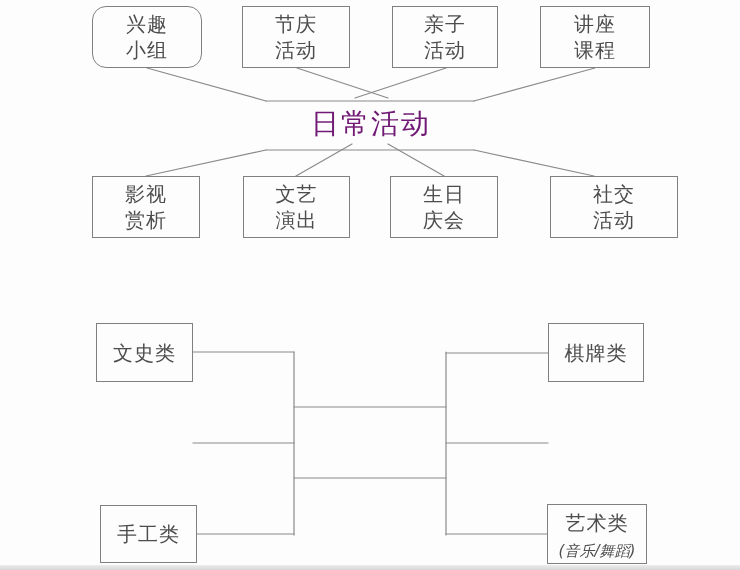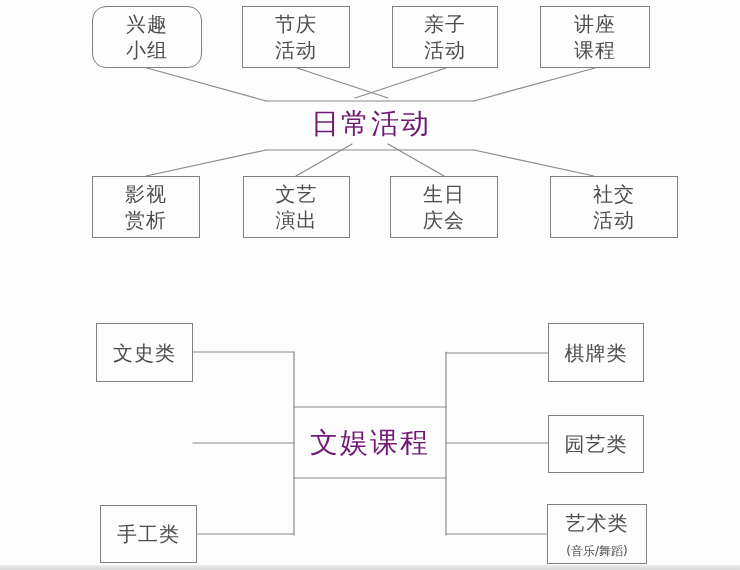--- a/index.html
+++ b/index.html
@@ -29,24 +29,25 @@
     text-align:center;
     color:#4d4d4d;
   }
   .node .label{
     white-space:pre-line;
     font-size:20px;
     line-height:26px;
     letter-spacing:1px;
   }
   .node .sub{
-    font-size:12px;
+    font-size:15px;
     line-height:14px;
     margin-top:8px;
     letter-spacing:0;
+    font-style:italic;
   }
   .node .sub:empty{display:none;}
   .hub-title{
     position:absolute;
     display:flex;
     align-items:center;
     justify-content:center;
     text-align:center;
     color:#701a75;
     font-size:28px;
@@ -123,34 +124,30 @@
   </div>
   <div class="node" style="left:390px;top:176px;width:108px;height:62px;">
     <span class="label">生日
 庆会</span>
   </div>
   <div class="node" style="left:540px;top:176px;width:128px;height:62px;margin-left:10px;">
     <span class="label">社交
 活动</span>
   </div>
 
-  <div class="hub-title" style="left:294px;top:407px;width:152px;height:71px;">文娱课程</div>
 
   <div class="node" style="left:96px;top:323px;width:97px;height:59px;">
     <span class="label">文史类</span>
   </div>
   <div class="node" style="left:100px;top:505px;width:97px;height:58px;">
     <span class="label">手工类</span>
   </div>
 
   <div class="node" style="left:548px;top:323px;width:96px;height:59px;">
     <span class="label">棋牌类</span>
   </div>
-  <div class="node" style="left:548px;top:415px;width:96px;height:58px;">
-    <span class="label">园艺类</span>
-  </div>
   <div class="node" style="left:547px;top:504px;width:100px;height:60px;">
     <span class="label">艺术类</span>
     <span class="sub">(音乐/舞蹈)</span>
   </div>
 
   <div class="bottom-edge"></div>
 </div>
 
 </body></html>

